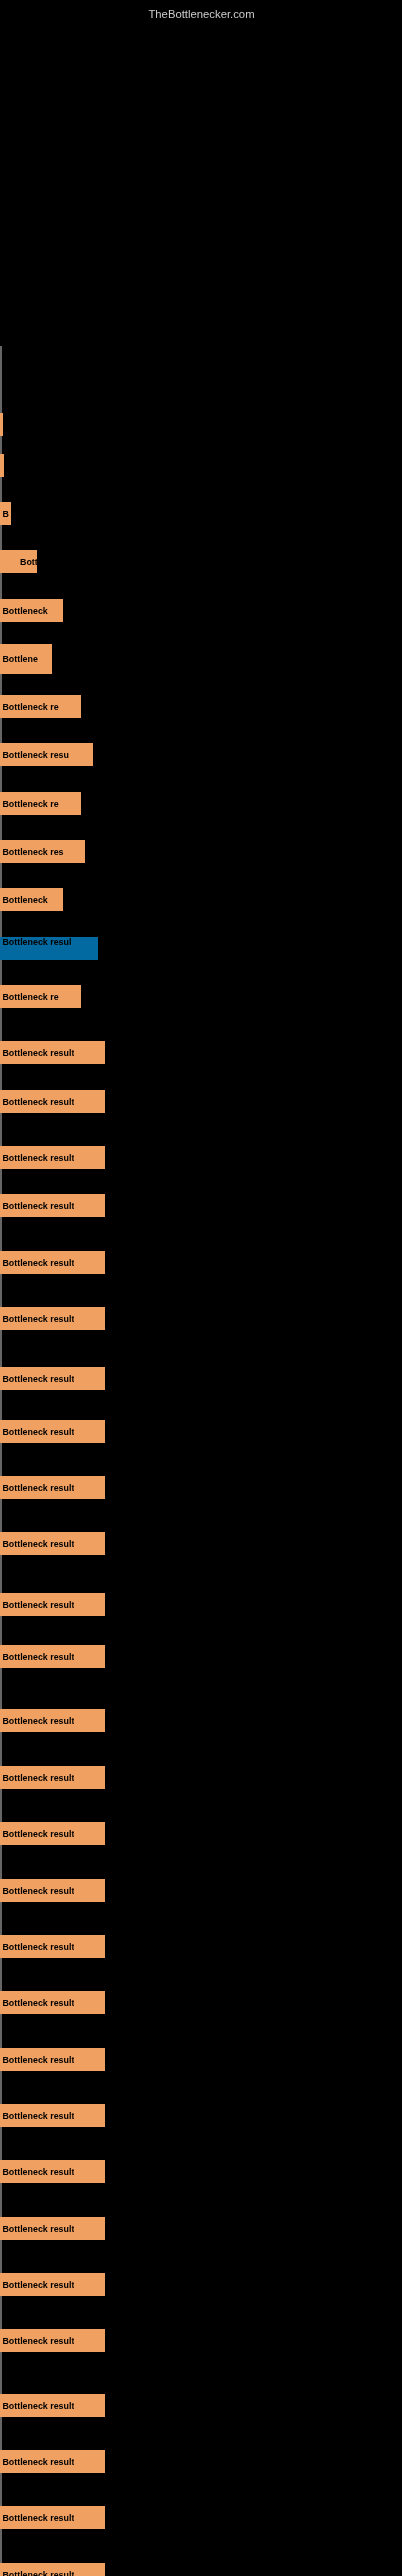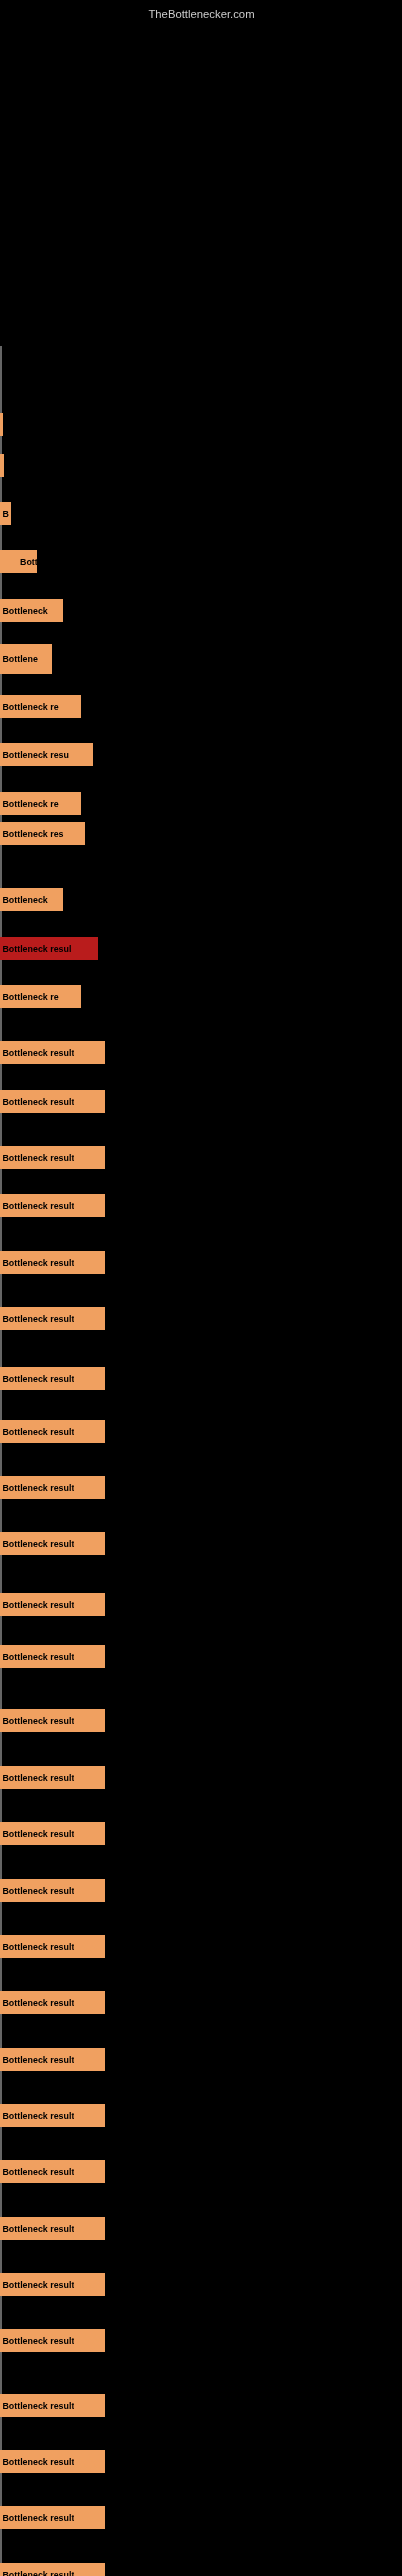--- a/index.html
+++ b/index.html
@@ -77,32 +77,32 @@
     <div style="position: absolute; top: 716px; left: 0px; width: 403px; height: 29px; display: flex; align-items: center;">
       <div style="background-color: rgb(240, 160, 96); height: 22.5px; width: 93px; display: flex; align-items: center; padding-left: 2.4px; min-width: 93px;">
         <span style="color: rgb(0, 0, 0); font-size: 8.9px; font-weight: bold; white-space: nowrap; overflow: hidden;">Bottleneck resu</span>
       </div>
     </div>
     <div style="position: absolute; top: 765px; left: 0px; width: 403px; height: 29px; display: flex; align-items: center;">
       <div style="background-color: rgb(240, 160, 96); height: 22.5px; width: 81px; display: flex; align-items: center; padding-left: 2.4px; min-width: 81px;">
         <span style="color: rgb(0, 0, 0); font-size: 8.9px; font-weight: bold; white-space: nowrap; overflow: hidden;">Bottleneck re</span>
       </div>
     </div>
-    <div style="position: absolute; top: 795px; left: 0px; width: 403px; height: 29px; display: flex; align-items: center;">
+    <div style="position: absolute; top: 813px; left: 0px; width: 403px; height: 29px; display: flex; align-items: center;">
       <div style="background-color: rgb(240, 160, 96); height: 22.5px; width: 85px; display: flex; align-items: center; padding-left: 2.4px; min-width: 85px;">
         <span style="color: rgb(0, 0, 0); font-size: 8.9px; font-weight: bold; white-space: nowrap; overflow: hidden;">Bottleneck res</span>
       </div>
     </div>
     <div style="position: absolute; top: 861px; left: 0px; width: 403px; height: 29px; display: flex; align-items: center;">
       <div style="background-color: rgb(240, 160, 96); height: 22.5px; width: 63px; display: flex; align-items: center; padding-left: 2.4px; min-width: 63px;">
         <span style="color: rgb(0, 0, 0); font-size: 8.9px; font-weight: bold; white-space: nowrap; overflow: hidden;">Bottleneck</span>
       </div>
     </div>
     <div style="position: absolute; top: 910px; left: 0px; width: 403px; height: 29px; display: flex; align-items: center;">
-      <div style="background-color: #b91c1c; height: 22.5px; width: 98px; display: flex; align-items: center; padding-left: 2.4px; min-width: 98px;">
+      <div style="background-color: #0369a1; height: 22.5px; width: 98px; display: flex; align-items: flex-start; padding-left: 2.4px; min-width: 98px;">
         <span style="color: rgb(0, 0, 0); font-size: 8.9px; font-weight: bold; white-space: nowrap; overflow: hidden;">Bottleneck resul</span>
       </div>
     </div>
     <div style="position: absolute; top: 958px; left: 0px; width: 403px; height: 29px; display: flex; align-items: center;">
       <div style="background-color: rgb(240, 160, 96); height: 22.5px; width: 81px; display: flex; align-items: center; padding-left: 2.4px; min-width: 81px;">
         <span style="color: rgb(0, 0, 0); font-size: 8.9px; font-weight: bold; white-space: nowrap; overflow: hidden;">Bottleneck re</span>
       </div>
     </div>
     <div style="position: absolute; top: 1014px; left: 0px; width: 403px; height: 29px; display: flex; align-items: center;">
       <div style="background-color: rgb(240, 160, 96); height: 22.5px; width: 105px; display: flex; align-items: center; padding-left: 2.4px; min-width: 105px;">

